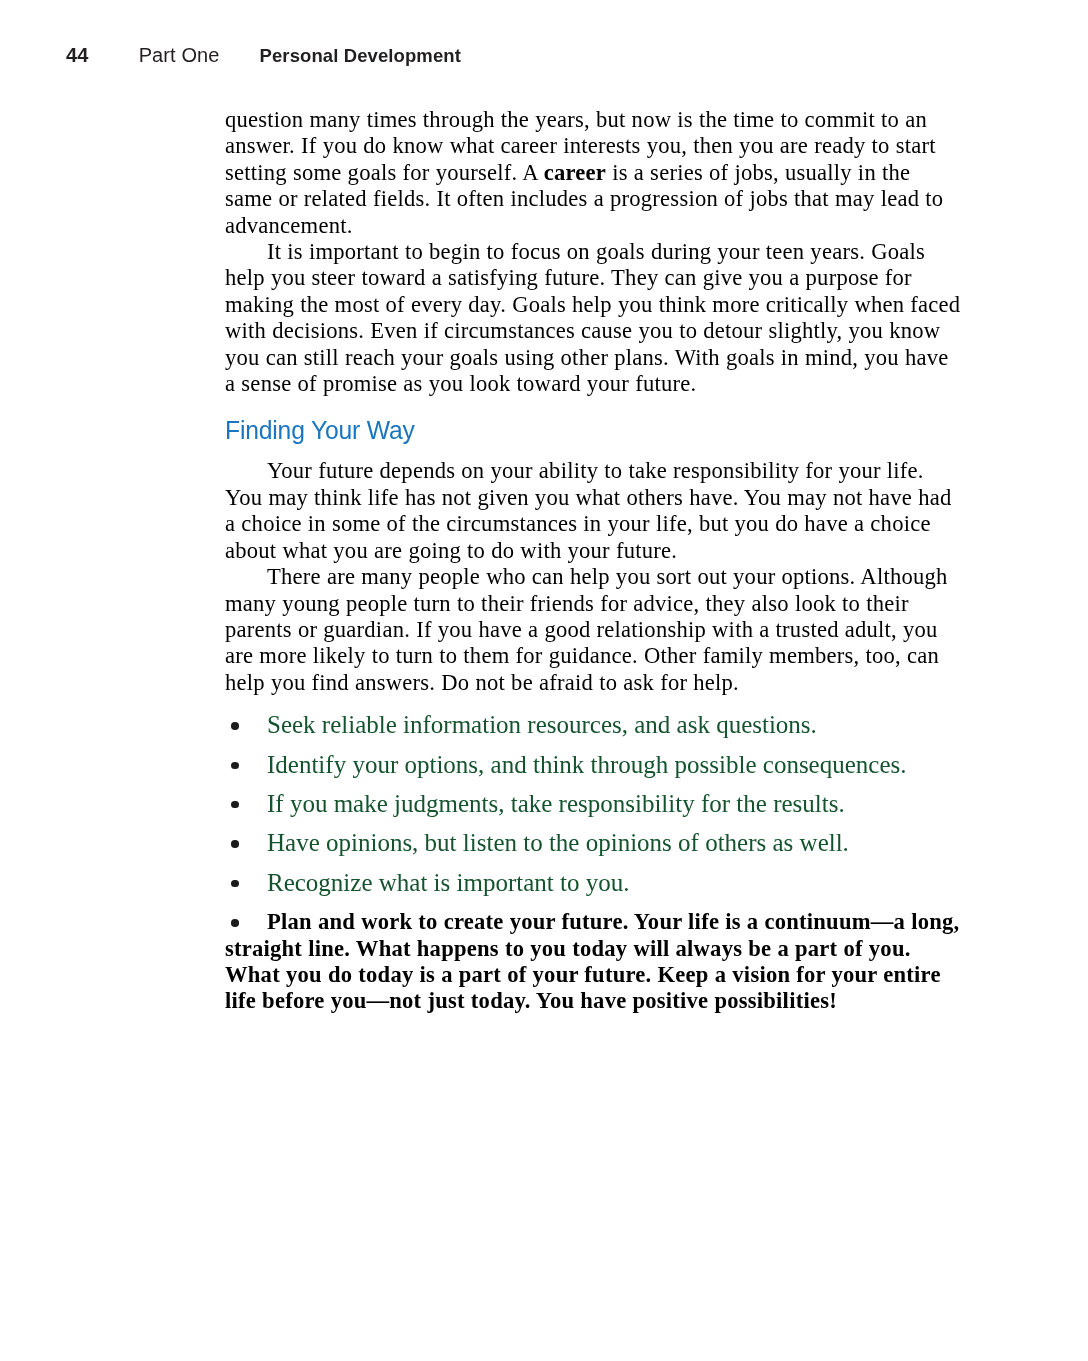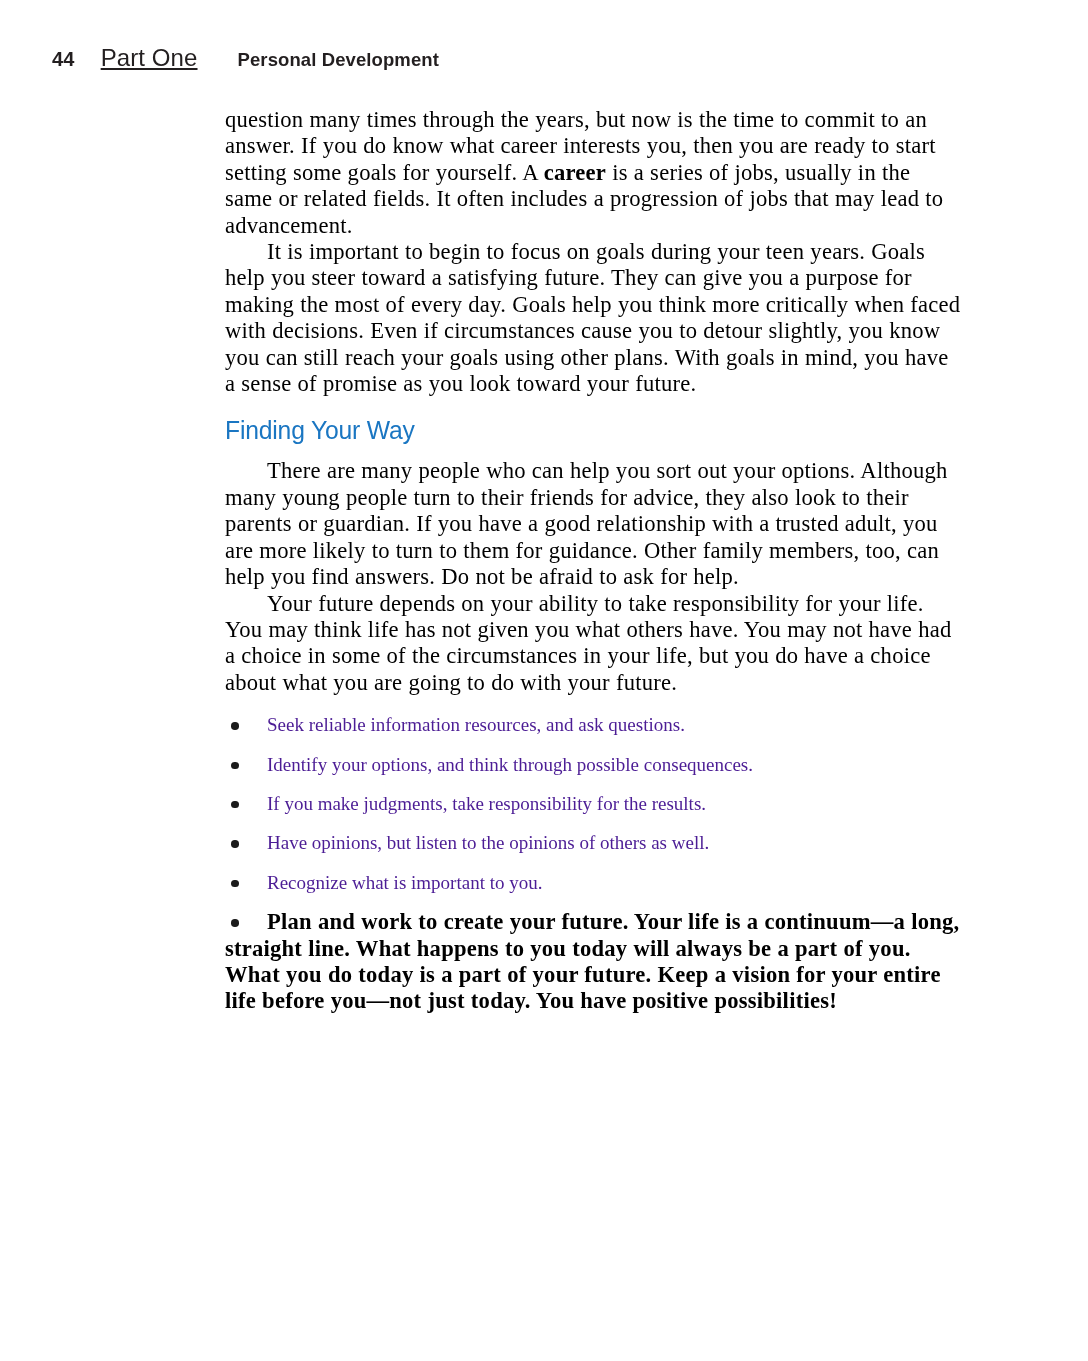--- a/index.html
+++ b/index.html
@@ -13,41 +13,40 @@
     height: 1361px;
     background: #ffffff;
     overflow: hidden;
     font-family: "Liberation Serif", "DejaVu Serif", serif;
     color: #1b1b1b;
   }
 
   
   .running-head {
     position: absolute;
-    left: 52px;
+    left: 66px;
     top: 44px;
     height: 26px;
     display: flex;
     align-items: baseline;
     font-family: "Liberation Sans", "DejaVu Sans", sans-serif;
     color: #231f20;
     white-space: nowrap;
     text-align: center;
   }
   .rh-folio {
     font-size: 20px;
     font-weight: bold;
     letter-spacing: 0.2px;
   }
   .rh-part {
-    font-size: 24px;
+    font-size: 20px;
     font-weight: normal;
-    margin-left: 26px;
+    margin-left: 50px;
     letter-spacing: 0.1px;
-    text-decoration: underline;
   }
   .rh-title {
     font-size: 18.5px;
     font-weight: bold;
     margin-left: 16px;
     letter-spacing: 0.1px;
     padding-left: 24px;
   }
 
   
@@ -94,24 +93,24 @@
 
   
   ul.bullets {
     list-style: none;
     margin: 0;
     padding: 0;
   }
   ul.bullets li {
     position: relative;
     padding-left: 42px;
-    font-size: 19px;
+    font-size: 25px;
     line-height: 26.4px;
     margin-top: 13px;
-    color: #4c1d95;
+    color: #14532d;
   }
   ul.bullets li:first-child {
     margin-top: 16px;
   }
   ul.bullets li .dot {
     position: absolute;
     left: 6px;
     top: 10px;
     width: 7.5px;
     height: 7.5px;
@@ -134,23 +133,23 @@
   <div class="column">
 
     <p class="body"><span>question many times through the years, but now is the time to commit to an answer. If you do know what career interests you, then you are ready to start setting some goals for yourself. A </span><b>career</b><span> is a series of jobs, usually in the same or related fields. It often includes a progression of jobs that may lead to advancement.</span></p>
 
     <p class="body indent">It is important to begin to focus on goals during your teen years. Goals help you steer toward a satisfying future. They can give you a purpose for making the most of every day. Goals help you think more critically when faced with decisions. Even if circumstances cause you to detour slightly, you know you can still reach your goals using other plans. With goals in mind, you have a sense of promise as you look toward your future.</p>
 
     <div class="heading-wrap">
       <h2 class="section-heading">Finding Your Way</h2>
     </div>
 
+    <p class="body indent">Your future depends on your ability to take responsibility for your life. You may think life has not given you what others have. You may not have had a choice in some of the circumstances in your life, but you do have a choice about what you are going to do with your future.</p>
+
     <p class="body indent">There are many people who can help you sort out your options. Although many young people turn to their friends for advice, they also look to their parents or guardian. If you have a good relationship with a trusted adult, you are more likely to turn to them for guidance. Other family members, too, can help you find answers. Do not be afraid to ask for help.</p>
-
-    <p class="body indent">Your future depends on your ability to take responsibility for your life. You may think life has not given you what others have. You may not have had a choice in some of the circumstances in your life, but you do have a choice about what you are going to do with your future.</p>
 
 
     <ul class="bullets">
       <li><span class="dot"></span><span>Seek reliable information resources, and ask questions.</span></li>
       <li><span class="dot"></span><span>Identify your options, and think through possible consequences.</span></li>
       <li><span class="dot"></span><span>If you make judgments, take responsibility for the results.</span></li>
       <li><span class="dot"></span><span>Have opinions, but listen to the opinions of others as well.</span></li>
       <li><span class="dot"></span><span>Recognize what is important to you.</span></li>
       <li><span class="dot"></span></li>
     </ul>

